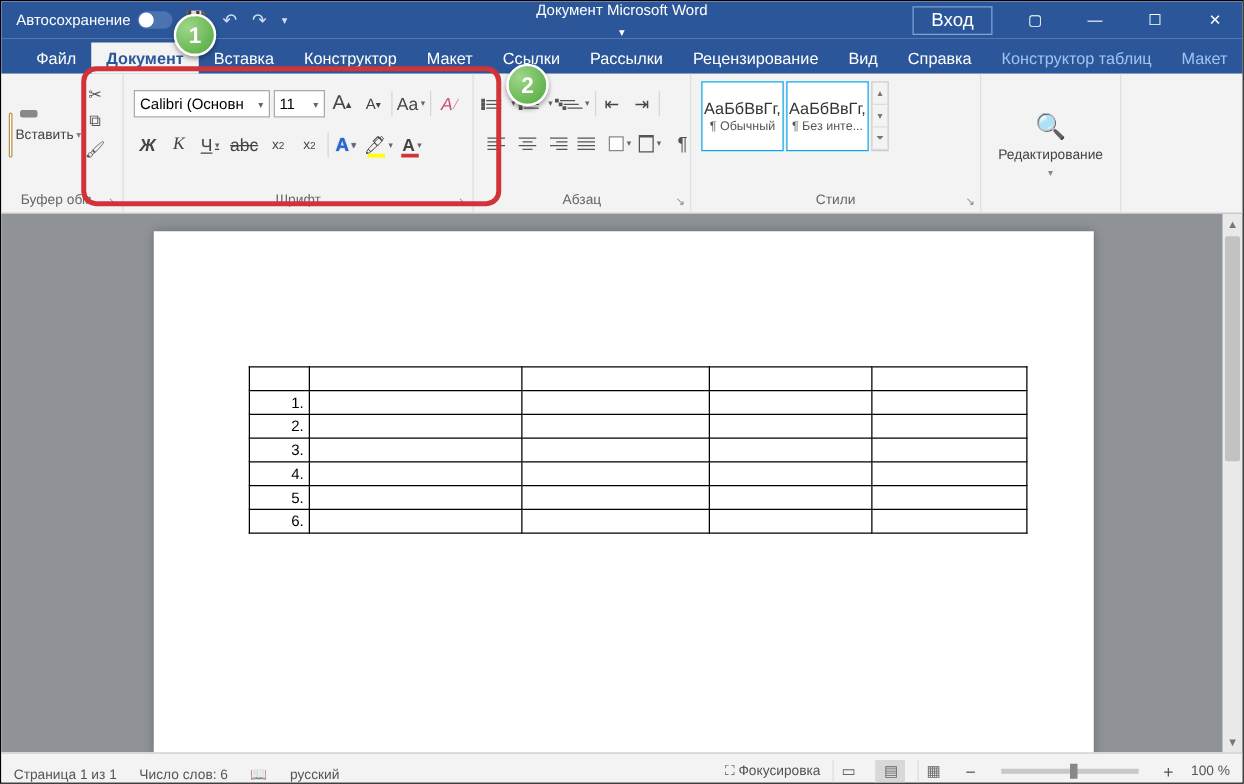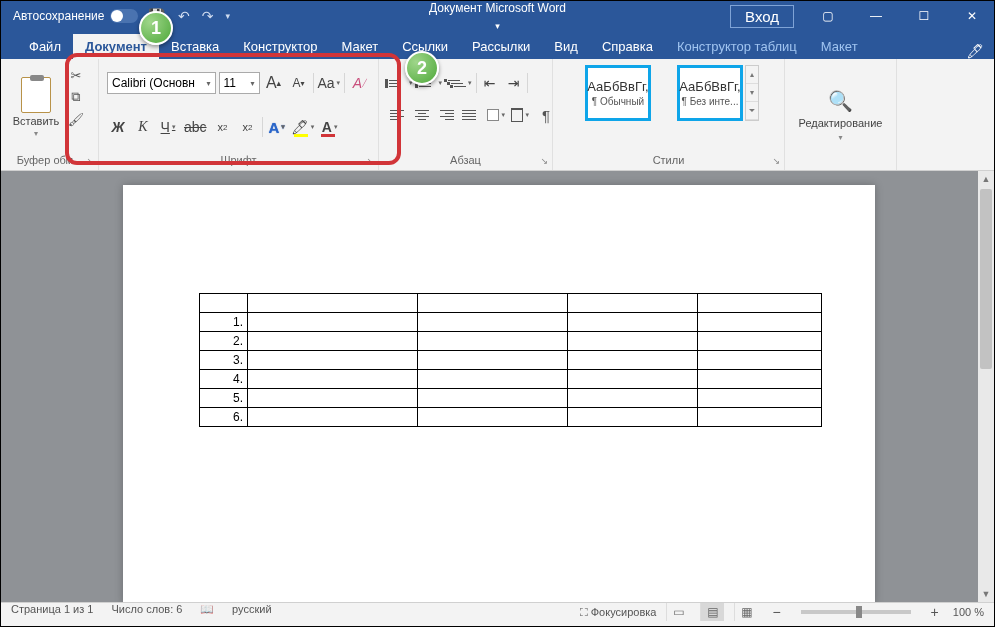--- a/index.html
+++ b/index.html
@@ -25,21 +25,21 @@
 .ribbon-end { margin-left: auto; padding-right: 10px; display: flex; gap: 8px; font-size: 14px; }
 
 
 .ribbon { height: 112px; background: #f3f3f3; border-bottom: 1px solid #d0d0d0; display: flex; position: relative; }
 .group { border-right: 1px solid #e0e0e0; padding: 4px 6px 2px 6px; display: flex; flex-direction: column; position: relative; }
 .group-body { flex: 1; display: flex; }
 .group-label { text-align: center; font-size: 11px; color: #666; padding: 2px 0; display: flex; justify-content: center; align-items: center; gap: 14px; }
 .group-label .launcher { font-size: 9px; color: #888; cursor: pointer; position: absolute; right: 4px; bottom: 4px; }
 
 
-.clipboard-big { display: flex; flex-direction: column; align-items: center; justify-content: center; width: 58px; cursor: pointer; font-size: 11px; color: #444; gap: 2px; }
+.clipboard-big { display: flex; flex-direction: row; align-items: center; justify-content: center; width: 58px; cursor: pointer; font-size: 11px; color: #444; gap: 2px; }
 .clipboard-icon { width: 30px; height: 36px; background: #fff; border: 1px solid #b89248; border-radius: 2px; position: relative; }
 .clipboard-icon::before { content: ""; position: absolute; top: -3px; left: 8px; width: 14px; height: 6px; background: #888; border-radius: 2px; }
 .clipboard-side { display: flex; flex-direction: column; justify-content: flex-start; gap: 6px; padding: 4px 2px; }
 .mini-icon { width: 18px; height: 16px; display: flex; align-items: center; justify-content: center; font-size: 13px; color: #555; cursor: pointer; }
 
 
 .font-group { width: 280px; }
 .font-row { display: flex; align-items: center; gap: 3px; height: 28px; }
 .font-name { width: 118px; height: 22px; border: 1px solid #aaa; background: #fff; font-size: 12px; padding: 0 4px; display: flex; align-items: center; justify-content: space-between; }
 .font-size { width: 44px; height: 22px; border: 1px solid #aaa; background: #fff; font-size: 12px; padding: 0 4px; display: flex; align-items: center; justify-content: space-between; }
@@ -69,21 +69,21 @@
 .align-icon { display: flex; flex-direction: column; gap: 2px; width: 16px; }
 .align-icon span { height: 1px; background: #555; display: block; }
 .shade-btn { position: relative; }
 .shade-swatch { width: 14px; height: 12px; border: 1px solid #888; background: #fff; }
 .border-btn { width: 16px; height: 14px; border: 1px solid #555; border-top: 2px solid #555; }
 .pilcrow { font-size: 15px; color: #555; }
 
 
 .styles-group { width: 232px; }
 .styles-gallery { display: flex; gap: 2px; height: 60px; padding: 2px; }
-.style-item { width: 66px; border: 3px solid #0ea5e9; background: #fff; display: flex; flex-direction: column; align-items: center; justify-content: center; cursor: pointer; font-size: 10px; color: #555; margin-left: 24px; }
+.style-item { width: 66px; border: 1px solid #0ea5e9; background: #fff; display: flex; flex-direction: column; align-items: center; justify-content: center; cursor: pointer; font-size: 10px; color: #555; }
 .style-preview { font-size: 13px; color: #333; margin-bottom: 2px; }
 .style-preview.blue { color: #2b66c9; }
 .gallery-scroll { width: 14px; display: flex; flex-direction: column; border: 1px solid #ccc; }
 .gallery-scroll div { flex: 1; display: flex; align-items: center; justify-content: center; font-size: 8px; color: #777; border-bottom: 1px solid #ddd; cursor: pointer; }
 
 
 .editing-group { width: 112px; display: flex; align-items: center; justify-content: center; }
 .editing-btn { display: flex; flex-direction: column; align-items: center; justify-content: center; font-size: 11px; color: #444; cursor: pointer; gap: 4px; }
 .editing-btn .search-glyph { font-size: 20px; color: #555; }
 
@@ -104,21 +104,21 @@
 .wtable td.c3 { width: 150px; }
 .wtable td.c4 { width: 130px; }
 .wtable td.c5 { width: 124px; }
 .scrollbar-v { position: absolute; right: 0; top: 0; bottom: 0; width: 16px; background: #e9e9e9; }
 .scrollbar-v .thumb { position: absolute; top: 18px; left: 2px; right: 2px; height: 180px; background: #c2c2c2; border-radius: 2px; }
 .scrollbar-v .arr { position: absolute; left: 0; right: 0; height: 16px; display: flex; align-items: center; justify-content: center; font-size: 9px; color: #777; }
 .scrollbar-v .arr.up { top: 0; }
 .scrollbar-v .arr.dn { bottom: 0; }
 
 
-.statusbar { position: absolute; bottom: 0; left: 0; right: 0; height: 24px; background: #f3f3f3; border-top: 1px solid #d0d0d0; display: flex; align-items: flex-start; font-size: 11px; color: #555; padding: 0 10px; gap: 18px; margin-top: 36px; }
+.statusbar { position: absolute; bottom: 0; left: 0; right: 0; height: 24px; background: #f3f3f3; border-top: 1px solid #d0d0d0; display: flex; align-items: flex-end; font-size: 11px; color: #555; padding: 0 10px; gap: 18px; margin-top: 36px; }
 .status-right { margin-left: auto; display: flex; align-items: center; gap: 10px; }
 .view-btn { width: 24px; height: 18px; display: flex; align-items: center; justify-content: center; border-left: 1px solid #ddd; cursor: pointer; font-size: 12px; color: #666; }
 .view-btn.active { background: #d8d8d8; }
 .zoom-slider { width: 110px; height: 4px; background: #c8c8c8; position: relative; margin: 0 6px; }
 .zoom-slider::after { content: ""; position: absolute; left: 50%; top: -4px; width: 6px; height: 12px; background: #888; }
 .zoom-btn { cursor: pointer; font-size: 14px; color: #555; padding: 0 4px; }
 
 .sep { width: 1px; height: 20px; background: #d6d6d6; }
 </style>
 </head>
@@ -149,20 +149,21 @@
 </div>
 
 <div class="tabs">
   <div class="tab">Файл</div>
   <div class="tab active">Документ</div>
   <div class="tab">Вставка</div>
   <div class="tab">Конструктор</div>
   <div class="tab">Макет</div>
   <div class="tab">Ссылки</div>
   <div class="tab">Рассылки</div>
+  <div class="tab">Рецензирование</div>
   <div class="tab">Вид</div>
   <div class="tab">Справка</div>
   <div class="tab context">Конструктор таблиц</div>
   <div class="tab context">Макет</div>
   <div class="ribbon-end">
     <span>🖊</span>
 
   </div>
 </div>
 
@@ -181,21 +182,21 @@
         <div class="mini-icon">🖌</div>
       </div>
     </div>
     <div class="group-label">
         <span>Буфер обм...</span>
         <span class="launcher">↘</span>
       </div>
   </div>
 
   <div class="group font-group">
-    <div class="group-body" style="flex-direction:column;gap:16px;padding:6px 2px">
+    <div class="group-body" style="flex-direction:column;gap:5px;padding:6px 2px">
       <div class="font-row">
         <div class="font-name">
             <span>Calibri (Основн</span>
             <span class="dd-arrow">▾</span>
           </div>
         <div class="font-size">
             <span>11</span>
             <span class="dd-arrow">▾</span>
           </div>
         <div class="rb-btn" style="font-size:16px">A<span style="font-size:9px;vertical-align:super">▴</span></div>

